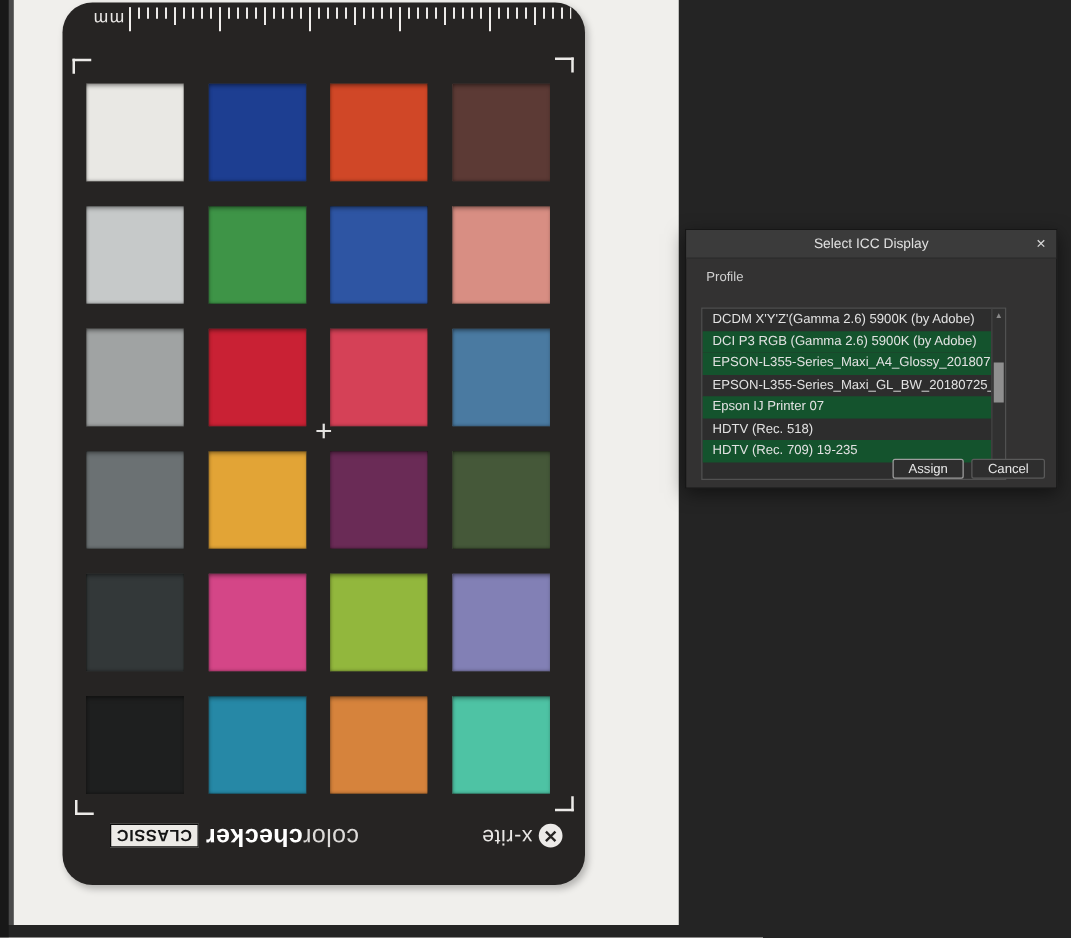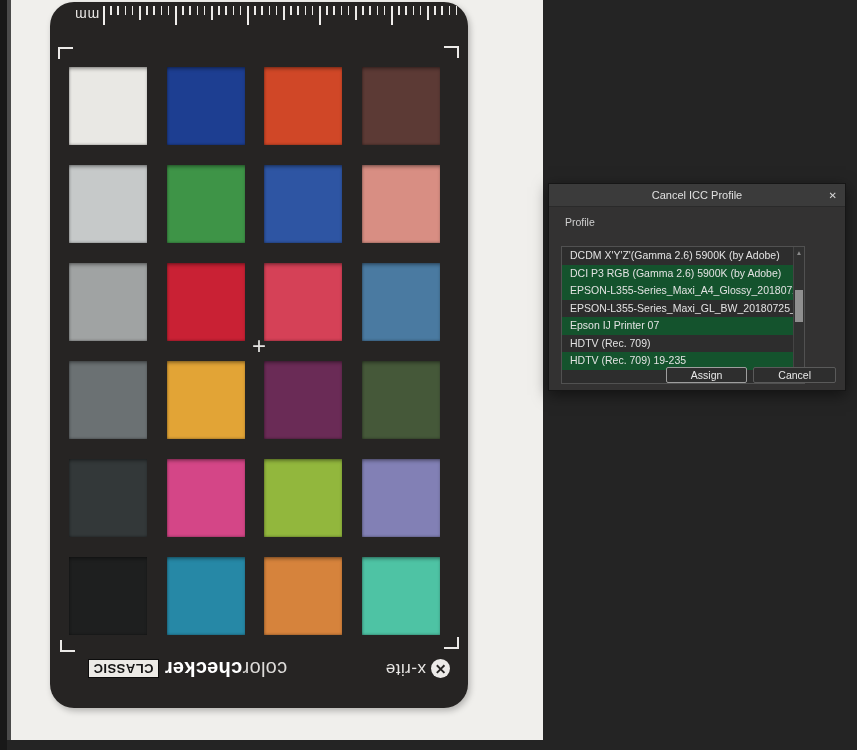--- a/index.html
+++ b/index.html
@@ -106,21 +106,21 @@
   }
   .scroll-up{top:1px;}
   .scroll-down{bottom:1px;}
   .scroll-thumb{position:absolute;left:1px;width:8px;top:43px;height:32px;background:#8f8f8f;}
   .dialog-buttons{
     position:absolute;right:9px;bottom:7px;display:flex;gap:6px;
   }
   .btn{
     min-width:52px;height:16px;line-height:14px;text-align:center;
     background:#2e2e2e;color:#e8e8e8;font-size:10.5px;
-    border:1px solid #5a5a5a;border-radius:2px;padding:0 24px;box-sizing:border-box;
+    border:1px solid #5a5a5a;border-radius:2px;padding:0 12px;box-sizing:border-box;
   }
   .btn-assign{border-color:#9e9e9e;}
 </style>
 </head>
 <body>
 
 <div class="edge-strip-dark"></div>
 <div class="edge-strip-gray"></div>
 
 <div class="scan-area">
@@ -176,32 +176,32 @@
         <span class="cc-word"><span class="cc-light">color</span><span class="cc-bold">checker</span></span>
         <span class="classic-badge">CLASSIC</span>
       </span>
     </div>
 
   </div>
 </div>
 
 <div class="dialog">
   <div class="dialog-titlebar">
-    <span class="dialog-title">Cancel ICC Profile</span>
+    <span class="dialog-title">Select ICC Display</span>
     <span class="dialog-close">✕</span>
   </div>
   <div class="profile-label">Profile</div>
   <div class="listbox">
     <div class="profile-rows">
         <div class="profile-row">DCDM X'Y'Z'(Gamma 2.6) 5900K (by Adobe)</div>
         <div class="profile-row alt">DCI P3 RGB (Gamma 2.6) 5900K (by Adobe)</div>
         <div class="profile-row alt">EPSON-L355-Series_Maxi_A4_Glossy_20180725_1703.icm</div>
         <div class="profile-row">EPSON-L355-Series_Maxi_GL_BW_20180725_2135.icm</div>
         <div class="profile-row alt">Epson IJ Printer 07</div>
-        <div class="profile-row">HDTV (Rec. 709)</div>
+        <div class="profile-row">HDTV (Rec. 518)</div>
         <div class="profile-row alt">HDTV (Rec. 709) 19-235</div>
       </div>
     <div class="scrollbar">
       <div class="scroll-arrow scroll-up">▲</div>
       <div class="scroll-thumb"></div>
       <div class="scroll-arrow scroll-down">▼</div>
     </div>
   </div>
   <div class="dialog-buttons">
     <div class="btn btn-assign">Assign</div>

